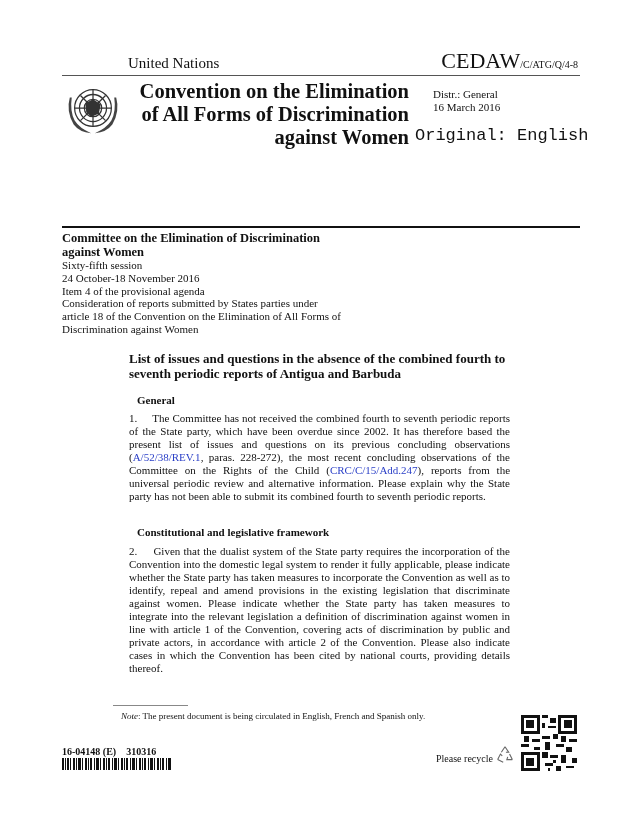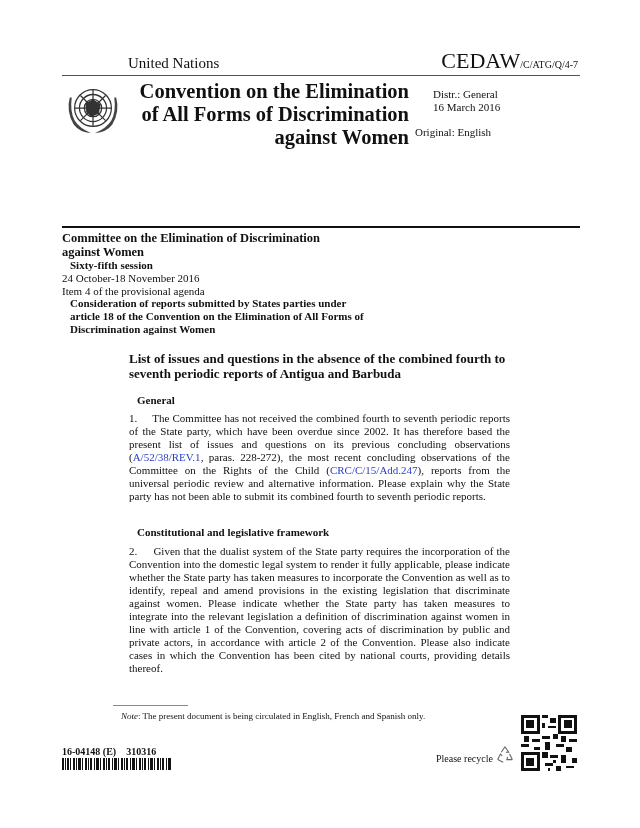--- a/index.html
+++ b/index.html
@@ -6,43 +6,43 @@
   body { width:640px; height:828px; position:relative; overflow:hidden; font-family:"Liberation Serif", "DejaVu Serif", serif; color:#111; }
   .abs { position:absolute; }
   .un-label { left:128px; top:55px; font-size:15px; }
   .symbol { right:62px; top:48px; font-size:22px; letter-spacing:0px; }
   .symbol .big { font-size:22px; }
   .symbol .small { font-size:10px; }
   .rule-top { left:62px; top:75px; width:518px; height:1px; background:#555; }
   .logo { left:64px; top:80px; width:58px; height:58px; }
   .title { left:129px; top:80px; font-size:20.5px; font-weight:bold; line-height:23px; width:280px;text-align:right; }
   .distr { left:433px; top:88px; font-size:11px; line-height:13px; }
-  .orig { left:415px; top:126px; font-size:11px; }
+  .orig { left:415px; top:126px; font-size:17px;font-family:Liberation Mono, monospace; }
   .rule-thick { left:62px; top:226px; width:518px; height:2px; background:#111; }
   .meta { left:62px; top:231px; width:330px; font-size:11px; line-height:12.8px; }
   .meta .b1 { font-weight:bold; font-size:12.5px; line-height:14px; }
-  .meta .b { font-weight:bold;margin-left:8px; }
+  .meta .b { font-weight:normal; }
   .doc-title { left:129px; top:351px; width:390px; font-size:13px; font-weight:bold; line-height:15px; }
   .h-sec { left:137px; font-size:11px; font-weight:bold; }
   .para { left:129px; width:381px; font-size:11px; line-height:13px; text-align:justify; }
   .link { color:#2a3fc7; }
   .fn-rule { left:113px; top:705px; width:75px; height:1px; background:#888; }
   .note { left:113px; top:711px; font-size:9px; }
   .note i { font-style:italic;margin-left:8px; }
   .jobno { left:62px; top:746px; font-size:10px; }
   .barcode { left:62px; top:758px; width:110px; height:12px; }
   .recycle-label { left:436px; top:753px; font-size:10px; }
   .recycle-icon { left:494px; top:744px; width:22px; height:22px; }
   .qr { left:521px; top:715px; width:56px; height:56px; }
 </style>
 </head>
 <body>
 
 <div class="abs un-label">United Nations</div>
-<div class="abs symbol"><span class="big">CEDAW</span><span class="small">/C/ATG/Q/4-7</span></div>
+<div class="abs symbol"><span class="big">CEDAW</span><span class="small">/C/ATG/Q/4-8</span></div>
 <div class="abs rule-top"></div>
 
 <svg class="abs logo" viewBox="0 0 60 60">
   <g fill="none" stroke="#333" stroke-width="1.3">
     <circle cx="30" cy="29" r="19"></circle>
       <circle cx="30" cy="29" r="14"></circle>
       <circle cx="30" cy="29" r="9"></circle>
       <circle cx="30" cy="29" r="4"></circle>
     <line x1="30" y1="10" x2="30" y2="48"></line>
       <line x1="11" y1="29" x2="49" y2="29"></line>

